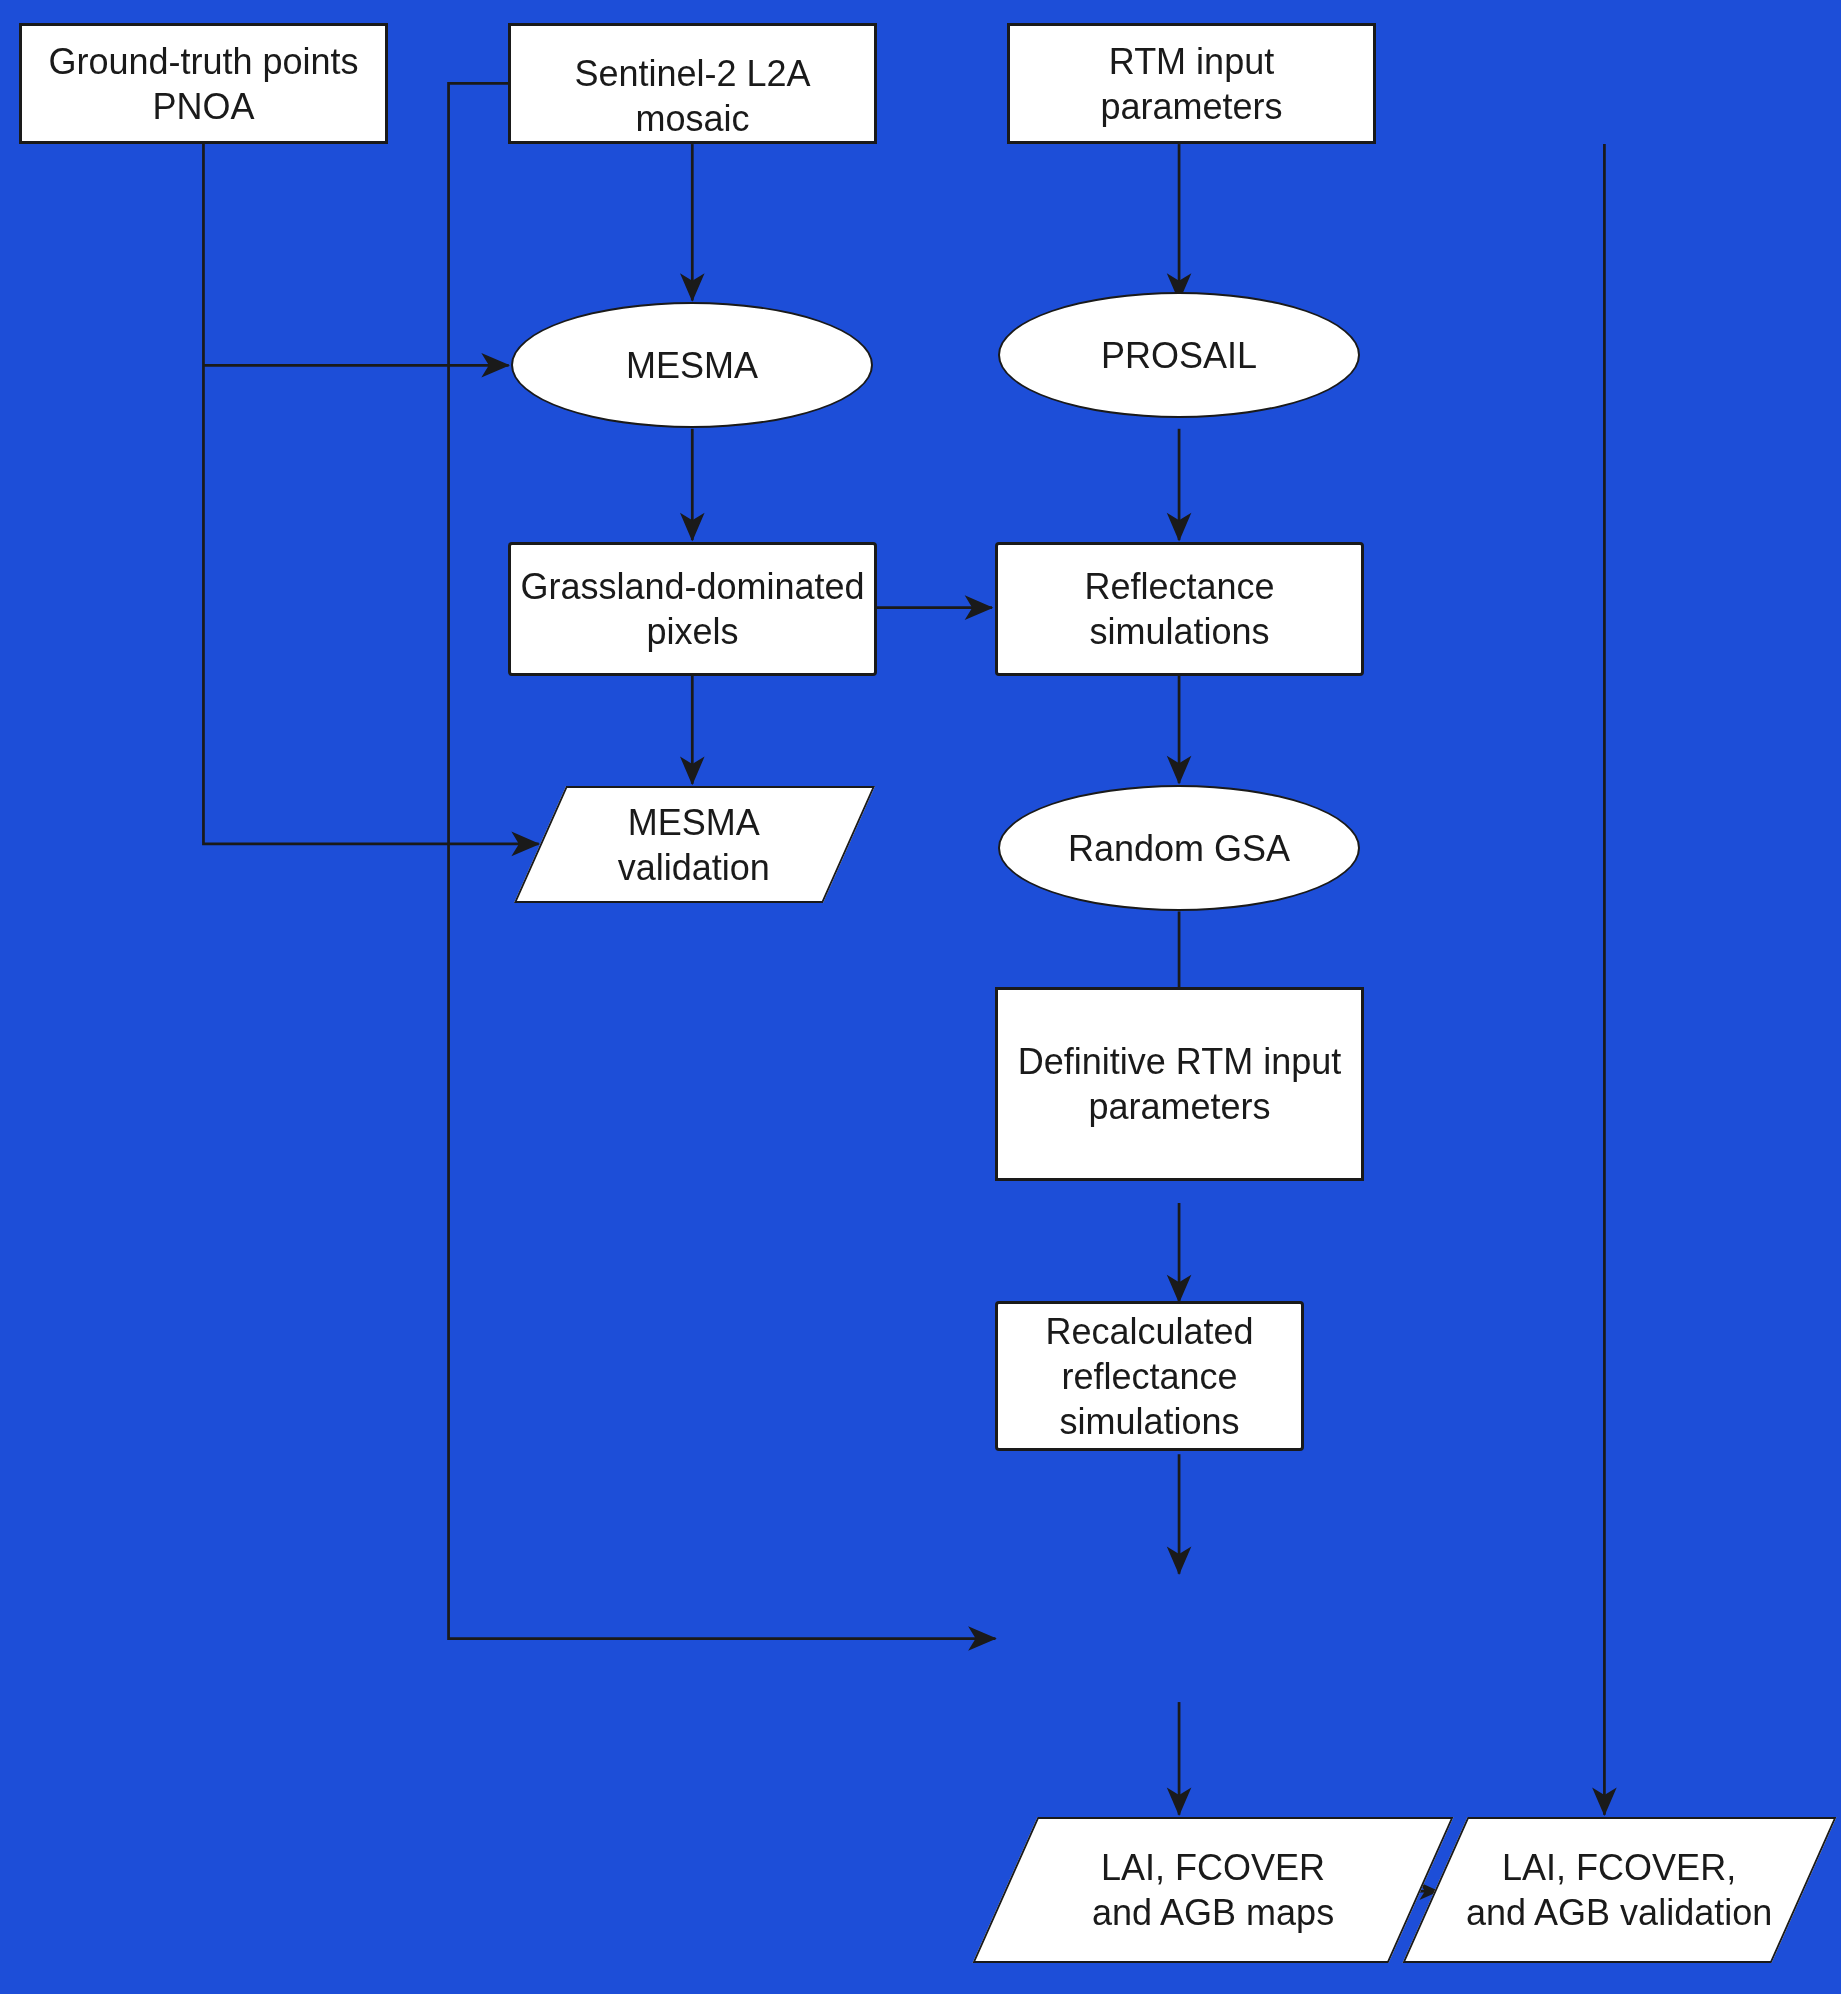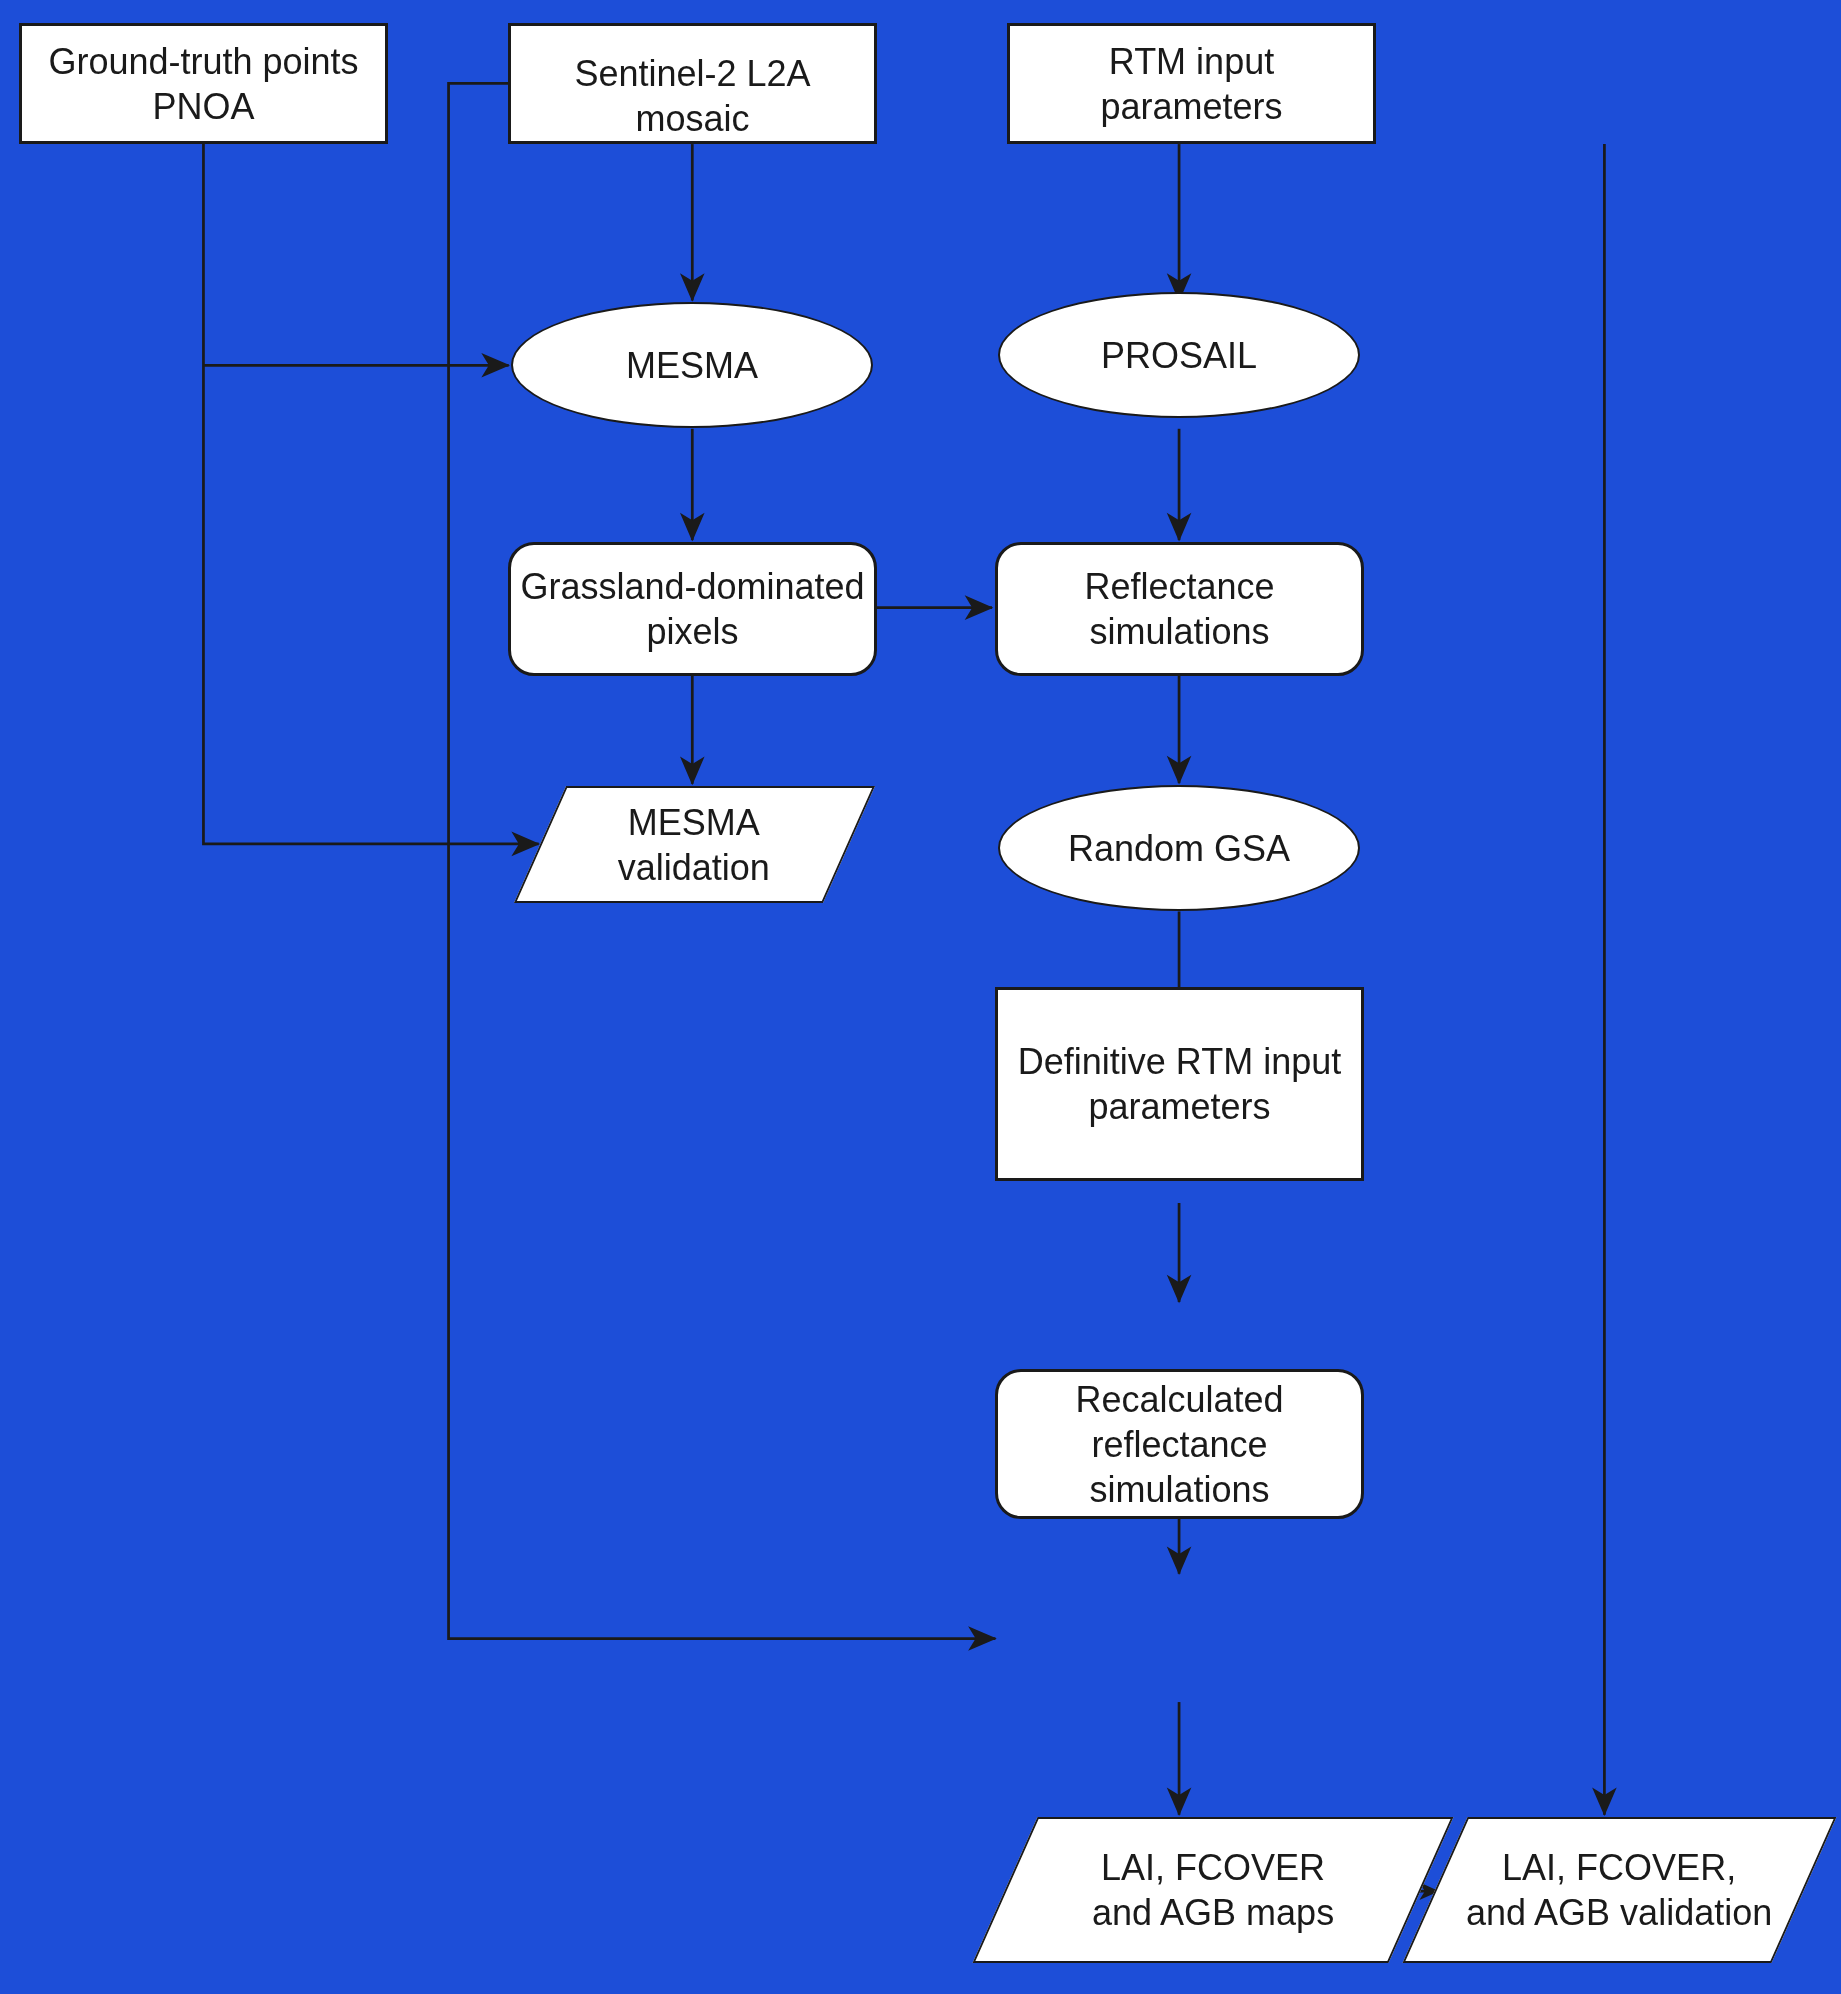--- a/index.html
+++ b/index.html
@@ -37,21 +37,21 @@
     justify-content: center;
     text-align: center;
   }
   .node-label {
     white-space: pre-line;
     font-size: 36px;
     line-height: 45px;
     color: #1a1a1a;
   }
   .rect { border-radius: 0; }
-  .rounded { border-radius: 26px; border-width: 3.4px; }
+  .rounded { border-radius: 4px; border-width: 3.4px; }
   .ellipse { border-radius: 50%; border-width: 2.7px; }
   .parallelogram {
     border-width: 2.7px;
     transform: skewX(-24deg);
   }
   .parallelogram .node-label {
     transform: skewX(24deg);
   }
 </style>
 </head>
@@ -128,21 +128,21 @@
 
   <div class="node ellipse" style="left:998px; top:785px; width:362px; height:126px;">
     <span class="node-label">Random GSA</span>
   </div>
 
   <div class="node rect" style="left:995px; top:987px; width:369px; height:194px;">
     <span class="node-label">Definitive RTM input
 parameters</span>
   </div>
 
-  <div class="node rounded" style="left:995px; top:1369px; width:369px; height:150px;">
+  <div class="node rounded" style="left:995px; top:1301px; width:309px; height:150px;">
     <span class="node-label">Recalculated
 reflectance
 simulations</span>
   </div>
 
 
   <div class="node parallelogram" style="left:1005px; top:1817px; width:416px; height:146px;">
     <span class="node-label">LAI, FCOVER
 and AGB maps</span>
   </div>

